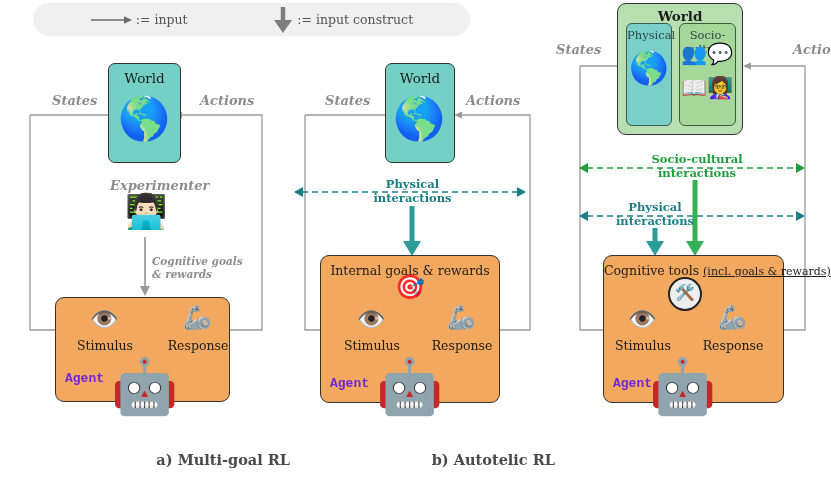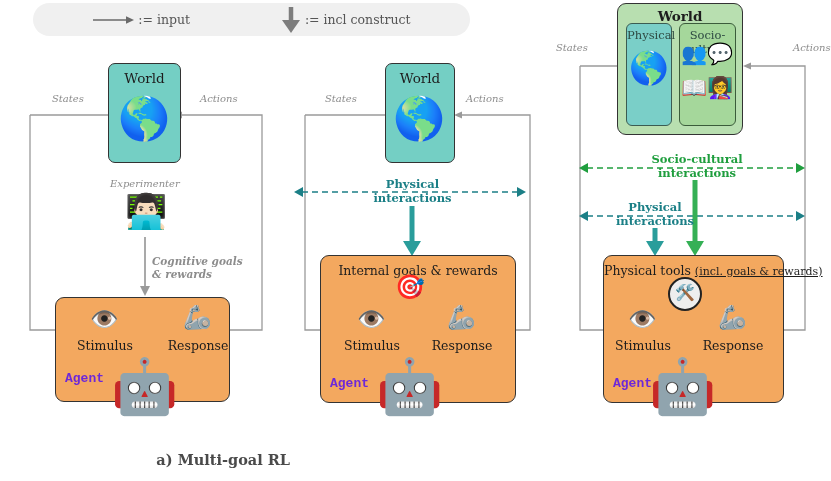--- a/index.html
+++ b/index.html
@@ -36,22 +36,22 @@
   .sub-title{position:absolute;left:0;width:100%;text-align:center;
              font-size:11.5px;color:#2e4a42;}
 
   .inner-lbl{position:absolute;font-size:12.5px;color:#1d1d1d;text-align:center;}
   .agent-lbl{position:absolute;font-size:13px;font-weight:bold;color:#6d28d9;font-family:Liberation Mono, monospace;}
   .tools-hdr{position:absolute;left:0;width:100%;text-align:center;
              font-size:12.5px;color:#1d1d1d;white-space:nowrap;}
   .tools-hdr .small{font-size:11px;text-decoration:underline;}
 
   
-  .side-lbl{position:absolute;font-size:10px;font-style:italic;color:#8c8c8c;
-            font-weight:normal;white-space:nowrap;}
+  .side-lbl{position:absolute;font-size:13px;font-style:italic;color:#8c8c8c;
+            font-weight:bold;white-space:nowrap;}
   .ext-lbl{position:absolute;font-size:10.5px;font-style:italic;color:#8c8c8c;
            font-weight:bold;line-height:1.25;white-space:nowrap;}
 
   
   .int-lbl{position:absolute;text-align:center;font-size:11.5px;font-weight:bold;
            line-height:1.2;white-space:nowrap;}
   .int-teal{color:#1b7f86;}
   .int-green{color:#1f9e3e;}
 
   svg.layer{position:absolute;left:0;top:0;overflow:visible;}
@@ -66,21 +66,21 @@
       <line x1="1" y1="6" x2="34" y2="6" stroke="#6a6a6a" stroke-width="1.4"></line>
       <polygon points="34,2.2 42,6 34,9.8" fill="#6a6a6a"></polygon>
     </svg>
     <span class="leg-txt">:= input</span>
   </div>
   <div class="leg-item">
     <svg class="leg-sym" width="20" height="28">
       <line x1="10" y1="1" x2="10" y2="15" stroke="#7d7d7d" stroke-width="4.5"></line>
       <polygon points="1,14 19,14 10,27" fill="#7d7d7d"></polygon>
     </svg>
-    <span class="leg-txt">:= incl construct</span>
+    <span class="leg-txt">:= input construct</span>
   </div>
 </div>
 
 <div class="panel" id="panel-a">
 
   <svg class="layer" width="290" height="481">
 
     <path d="M30,115 L30,330 L95,330" fill="none" stroke="#9a9a9a" stroke-width="1.3"></path>
     <polygon points="95,326.4 103,330 95,333.6" fill="#9a9a9a"></polygon>
     <path d="M230,330 L262,330 L262,115 L182,115" fill="none" stroke="#9a9a9a" stroke-width="1.3"></path>
@@ -153,31 +153,32 @@
   </div>
 
   <div class="side-lbl" style="left:35px;top:93px;">States</div>
   <div class="side-lbl" style="left:176px;top:93px;">Actions</div>
 
   <div class="int-lbl int-teal" style="left:60px;top:178px;width:125px;">
     <div>Physical</div>
     <div>interactions</div>
   </div>
 
-  <div class="box agent-box" style="left:30px;top:255px;width:196px;height:148px;">
+  <div class="box agent-box" style="left:30px;top:255px;width:180px;height:148px;">
     <div class="tools-hdr" style="top:7px;">Internal goals &amp; rewards</div>
     <div class="agent-lbl" style="left:9px;top:120px;">Agent</div>
   </div>
   <div class="emoji" style="left:100px;top:275px;width:40px;font-size:24px;">🎯</div>
   <div class="emoji" style="left:62px;top:308px;width:40px;font-size:23px;">👁️</div>
   <div class="emoji" style="left:152px;top:306px;width:40px;font-size:23px;">🦾</div>
   <div class="inner-lbl" style="left:47px;top:338px;width:70px;">Stimulus</div>
   <div class="inner-lbl" style="left:136px;top:338px;width:72px;">Response</div>
   <div class="emoji" style="left:80px;top:360px;width:80px;font-size:54px;">🤖</div>
 
+  <div class="caption">b) Autotelic RL</div>
 </div>
 
 <div class="panel" id="panel-c">
 
   <svg class="layer" width="276" height="481">
     <path d="M25,66 L25,330 L75,330" fill="none" stroke="#9a9a9a" stroke-width="1.3"></path>
     <polygon points="75,326.4 83,330 75,333.6" fill="#9a9a9a"></polygon>
     <path d="M215,330 L250,330 L250,66 L196,66" fill="none" stroke="#9a9a9a" stroke-width="1.3"></path>
     <polygon points="196,62.4 188,66 196,69.6" fill="#9a9a9a"></polygon>
     <line x1="25" y1="66" x2="62" y2="66" stroke="#9a9a9a" stroke-width="1.3"></line>
@@ -226,21 +227,21 @@
     <div>Socio-cultural</div>
     <div>interactions</div>
   </div>
   <div class="int-lbl int-teal" style="left:40px;top:201px;width:120px;">
     <div>Physical</div>
     <div>interactions</div>
   </div>
 
   <div class="box agent-box" style="left:48px;top:255px;width:181px;height:148px;">
     <div class="tools-hdr" style="top:7px;">
-      <span>Physical tools</span>
+      <span>Cognitive tools</span>
       <span class="small">(incl. goals &amp; rewards)</span>
     </div>
     <div class="agent-lbl" style="left:9px;top:120px;">Agent</div>
   </div>
   <div class="emoji" style="left:113px;top:277px;width:30px;height:30px;font-size:16px;background:#eeeeee;
               border:2px solid #222;border-radius:50%;line-height:28px;">🛠️</div>
   <div class="emoji" style="left:68px;top:308px;width:40px;font-size:23px;">👁️</div>
   <div class="emoji" style="left:158px;top:306px;width:40px;font-size:23px;">🦾</div>
   <div class="inner-lbl" style="left:53px;top:338px;width:70px;">Stimulus</div>
   <div class="inner-lbl" style="left:142px;top:338px;width:72px;">Response</div>

